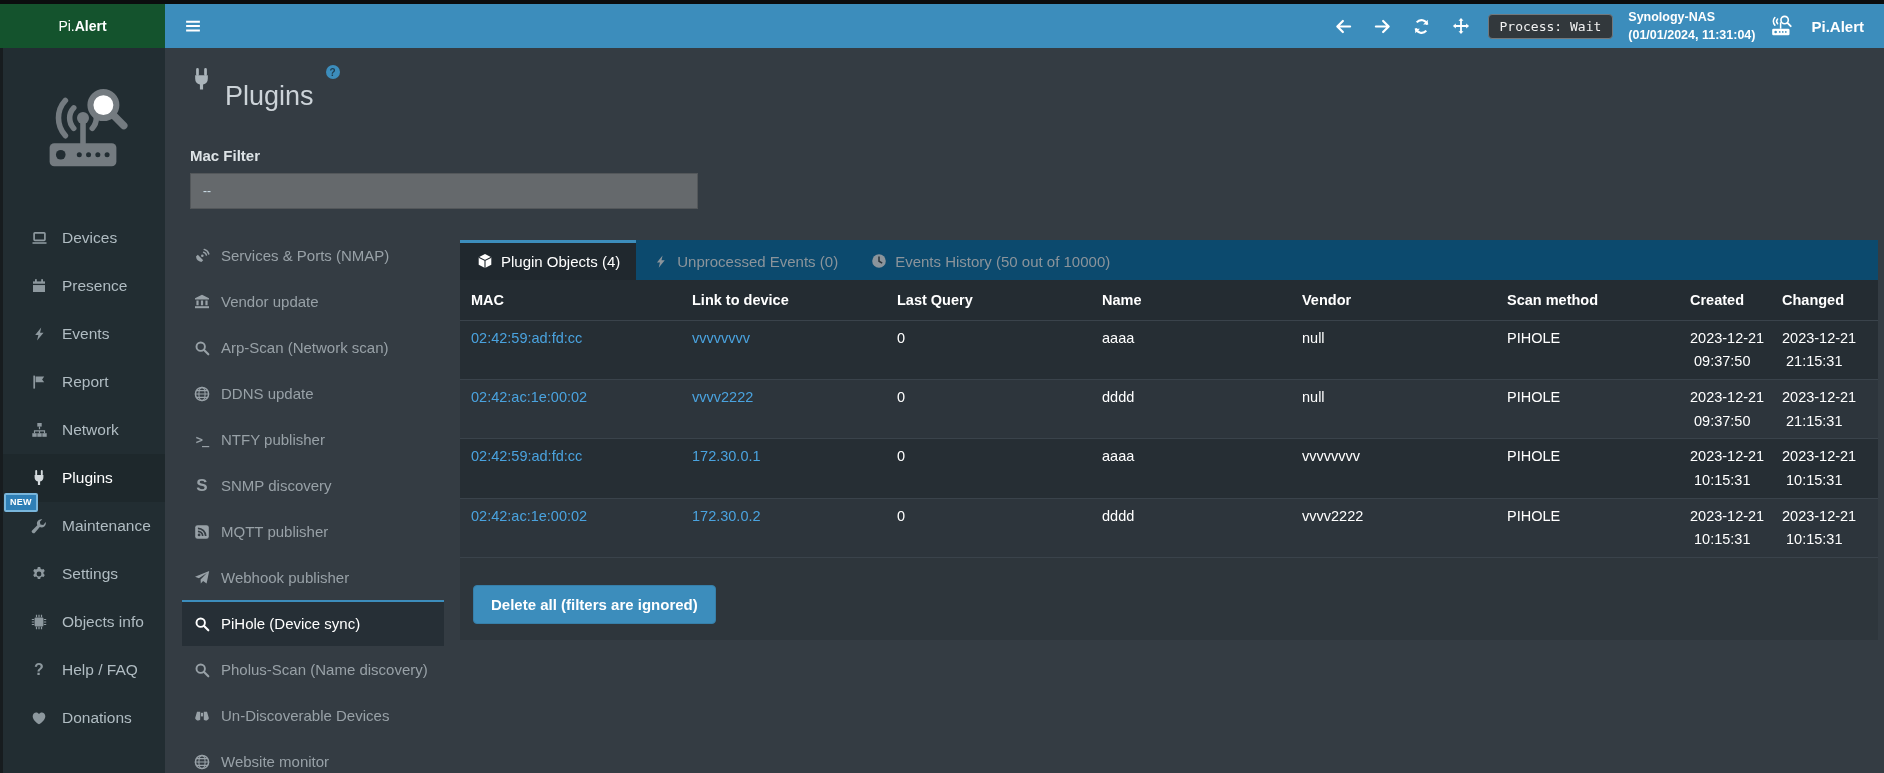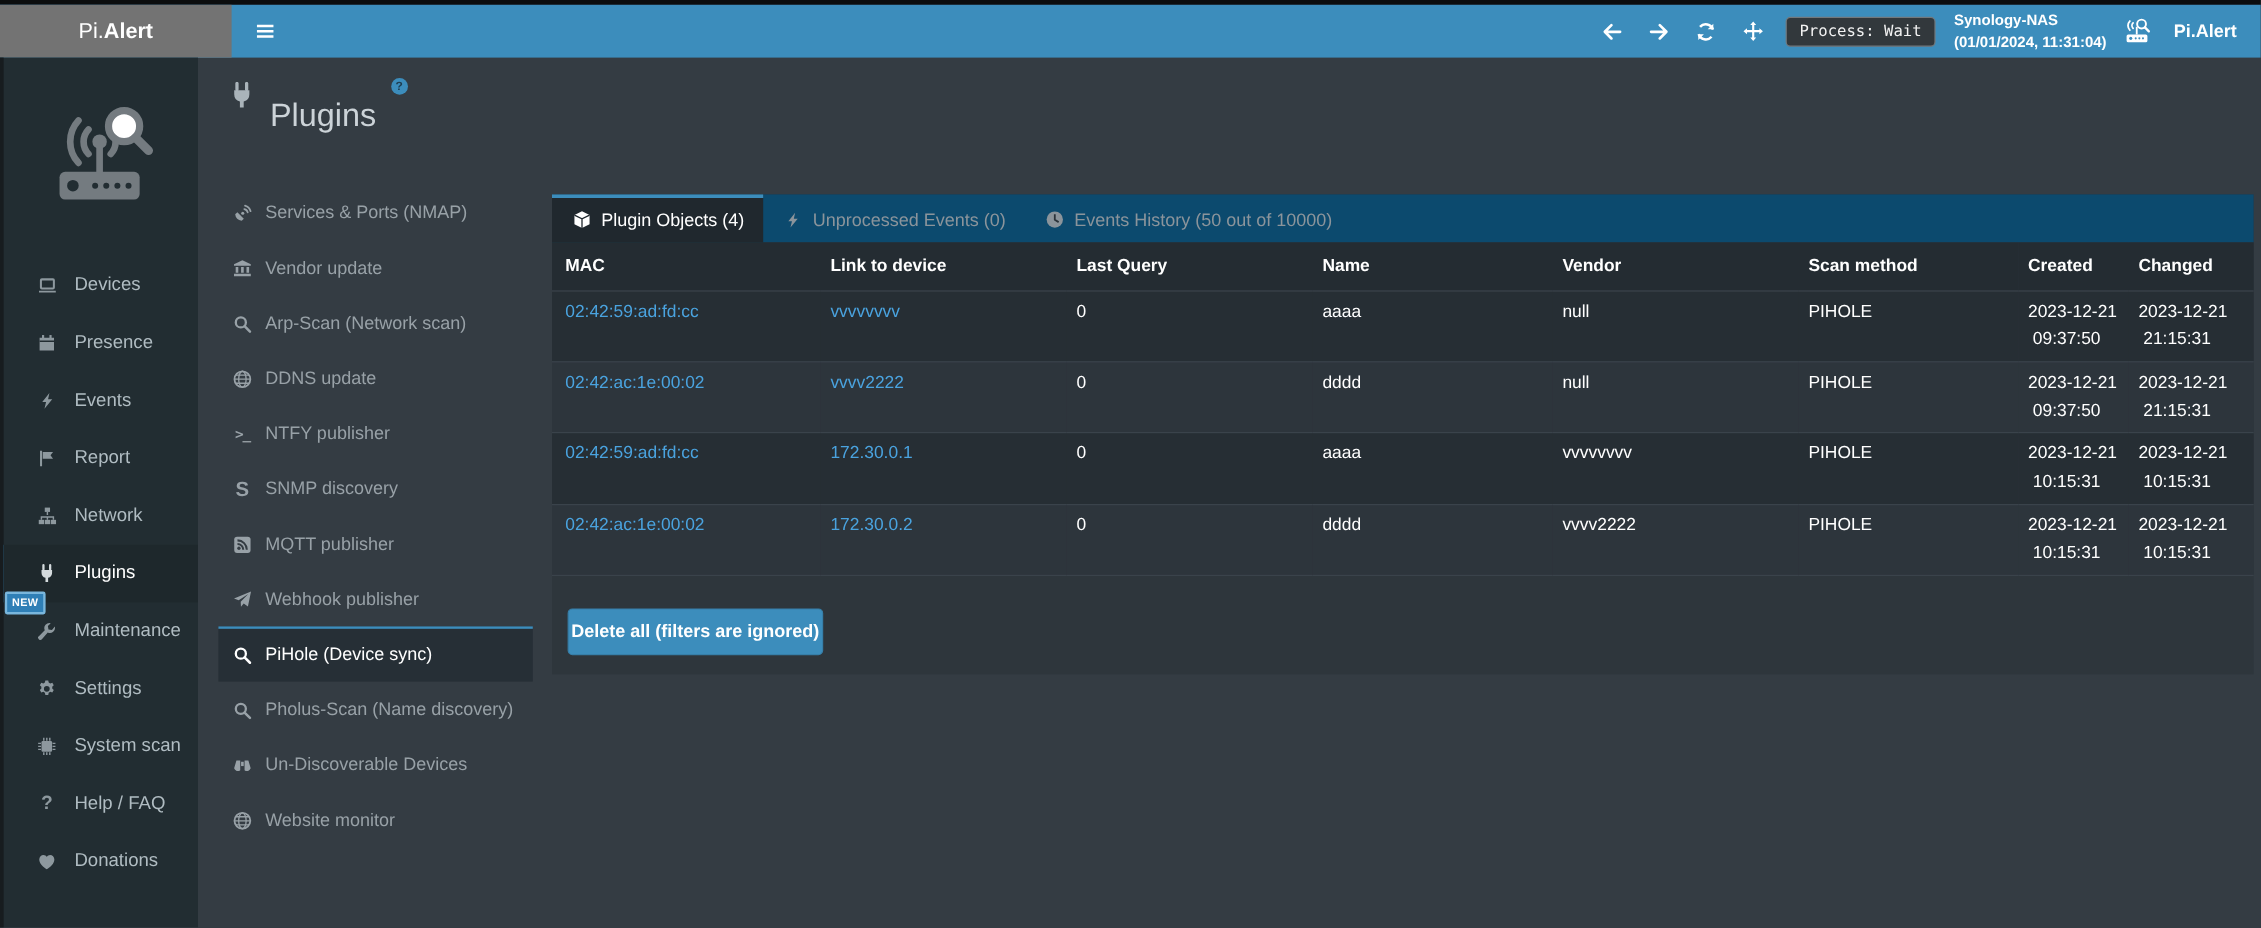--- a/index.html
+++ b/index.html
@@ -6,21 +6,21 @@
   html,body { margin:0; padding:0; }
   body {
     width:1884px; height:773px; position:relative; overflow:hidden;
     background:#343c43; font-family:"Liberation Sans", sans-serif;
   }
   .top-strip { height:4px; background:#0b0d0e; }
   .left-strip { position:absolute; left:0; top:48px; bottom:0; width:3px; background:#171c1f; z-index:30; }
 
   
   .header { display:flex; height:44px; background:#3c8dbc; color:#fff; }
-  .brand { width:193px; background:#737373; display:flex; align-items:center; justify-content:center; font-size:18px; flex-shrink:0; }
+  .brand { width:165px; background:#14532d; display:flex; align-items:center; justify-content:center; font-size:14px; flex-shrink:0; }
   .brand .light { font-weight:400; }
   .brand .bold  { font-weight:700; }
   .header-nav { flex:1; display:flex; align-items:center; padding:0 20px 0 10px; }
   .hamburger { width:36px; height:36px; display:flex; align-items:center; justify-content:center; cursor:pointer; }
   .header-right { margin-left:auto; display:flex; align-items:center; gap:15px; }
   .icon-btn { width:24px; height:24px; display:flex; align-items:center; justify-content:center; color:#fff; cursor:pointer; }
   .process-badge {
     font-family:"DejaVu Sans Mono", monospace; font-size:13px; color:#f2f2f2;
     background:#32383c; border:1px solid #72787c; border-radius:4px; padding:4px 11px; white-space:nowrap;
   }
@@ -97,21 +97,21 @@
   }
   .obj-table tbody td:first-child { padding-left:11px; }
   .obj-table tbody tr:nth-child(odd)  { background:#262e34; }
   .obj-table tbody tr:nth-child(even) { background:#2d353c; }
   a.cell-link { color:#4aa3df; text-decoration:none; cursor:pointer; }
   .dt-line { display:block; line-height:1.15; }
   .dt-time { display:block; line-height:1.15; margin-top:7px; padding-left:4px; }
 
   .delete-btn {
     margin:27px 0 0 13px; background:#3c8dbc; border:1px solid #367fa9; color:#fff;
-    font-weight:700; font-size:15px; font-family:inherit; padding:10px 2px; border-radius:4px; cursor:pointer;
+    font-weight:700; font-size:15px; font-family:inherit; padding:10px 17px; border-radius:4px; cursor:pointer;
   }
   .footer-note { margin:24px 0 0 14px; font-size:15.5px; color:#e8ecee; }
   .footer-note .doc-link { color:#4aa3df; cursor:pointer; }
 </style>
 </head>
 <body>
 
 <svg width="0" height="0" style="position:absolute" aria-hidden="true">
   <defs>
     <symbol id="i-laptop" viewBox="0 0 16 16">
@@ -361,21 +361,21 @@
           </svg>
         </span>
         <span>Settings</span>
       </li>
     <li class="menu-item">
         <span class="mi-icon">
           <svg width="16" height="16">
             <use href="#i-chip"></use>
           </svg>
         </span>
-        <span>System scan</span>
+        <span>Objects info</span>
       </li>
     <li class="menu-item">
         <span class="mi-icon q-glyph">?</span>
         <span>Help / FAQ</span>
       </li>
     <li class="menu-item">
         <span class="mi-icon">
           <svg width="16" height="16">
             <use href="#i-heart"></use>
           </svg>
@@ -388,20 +388,24 @@
 <main class="main">
 
   <div class="page-head">
     <span class="plug-big"><svg width="23" height="23">
           <use href="#i-plug"></use>
         </svg></span>
     <h1 class="page-title">Plugins</h1>
     <span class="help-badge">?</span>
   </div>
 
+  <div class="filter-block">
+    <div class="filter-label">Mac Filter</div>
+    <input class="filter-input" type="text" value="--" style="">
+  </div>
 
   <div class="content-row">
 
     <div class="plugin-nav">
       <div class="pn-item">
           <span class="pn-icon">
             <svg width="16" height="16">
               <use href="#i-dish"></use>
             </svg>
           </span>

